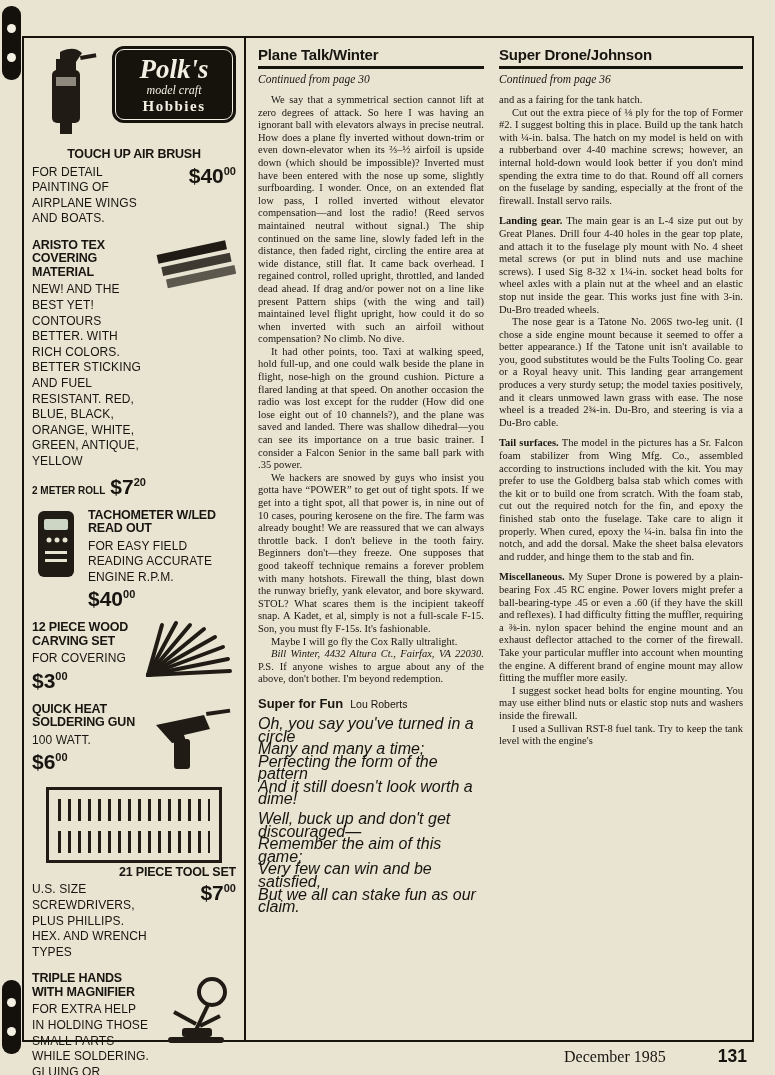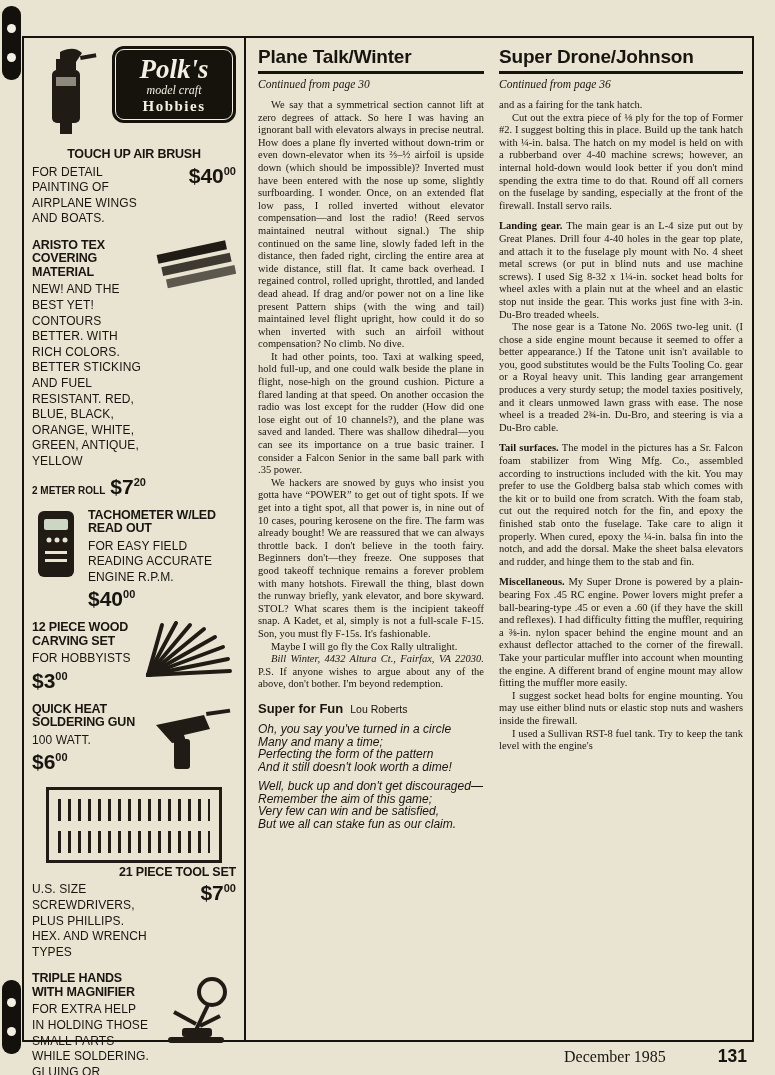--- a/index.html
+++ b/index.html
@@ -49,33 +49,33 @@
     font-family:"Liberation Serif", serif; }
   .blob-script  { font-style:italic; font-weight:bold; font-size:46px; line-height:0.95; }
   .blob-sub     { font-style:italic; font-size:19px; line-height:1.2; }
   .blob-hobbies { font-weight:bold; font-size:23px; letter-spacing:1px; line-height:1.15; }
 
   
   .articles { flex:1; display:flex; gap:15px; padding:8px 9px 0 12px; }
   .col { overflow:hidden; }
   .col.mid { width:226px; }
   .col.rightc { flex:1; }
-  .art-title { font-family:"Liberation Sans", sans-serif; font-weight:800; font-size:19px; letter-spacing:-0.2px; }
+  .art-title { font-family:"Liberation Sans", sans-serif; font-weight:800; font-size:15px; letter-spacing:-0.2px; }
   .title-rule { border-bottom:3.5px solid #17130d; margin:3px 0 4px; }
   .cont { font-style:italic; font-size:11.5px; margin-bottom:9px; }
   .body { font-size:10.5px; line-height:12.6px; text-align:justify; }
   .indent { text-indent:13px; }
   .mt { margin-top:8px; }
   .lead { font-weight:bold; }
   .sig i { font-style:italic; }
 
   .stunt { margin-top:10px; font-family:"Liberation Sans", sans-serif; }
   .stunt-title { font-size:13px; font-weight:800; }
   .stunt-author { font-weight:400; font-size:10.5px; margin-left:7px; }
-  .poem { font-style:italic; font-size:12px; line-height:12.6px; margin-top:7px; }
+  .poem { font-style:italic; font-size:16px; line-height:12.6px; margin-top:7px; }
 
   
   .footer { position:absolute; right:28px; top:1046px; display:flex; align-items:baseline; gap:52px; }
   .f-date { font-size:16px; }
   .f-page { font-family:"Liberation Sans", sans-serif; font-weight:800; font-size:17.5px; }
 
   svg { display:block; }
 </style>
 </head>
 <body>
@@ -163,21 +163,21 @@
             <p class="p-desc">FOR EASY FIELD READING ACCURATE ENGINE R.P.M.</p>
             <div class="p-price"><span>$40</span><sup>00</sup></div>
           </div>
         </div>
       </div>
 
       <div class="product">
         <div class="prow">
           <div class="ptext">
             <h3 class="p-title">12 PIECE WOOD CARVING SET</h3>
-            <p class="p-desc">FOR HOBBYISTS</p>
+            <p class="p-desc">FOR COVERING</p>
             <div class="p-price"><span>$3</span><sup>00</sup></div>
           </div>
           <span class="p-img">
             <svg width="96" height="62" viewBox="0 0 96 62">
               <g stroke="#201c15" stroke-width="4" stroke-linecap="round">
                 <line x1="8" y1="54" x2="90" y2="50"></line>
                 <line x1="8" y1="54" x2="88" y2="38"></line>
                 <line x1="8" y1="54" x2="83" y2="26"></line>
                 <line x1="8" y1="54" x2="75" y2="16"></line>
                 <line x1="8" y1="54" x2="64" y2="8"></line>

